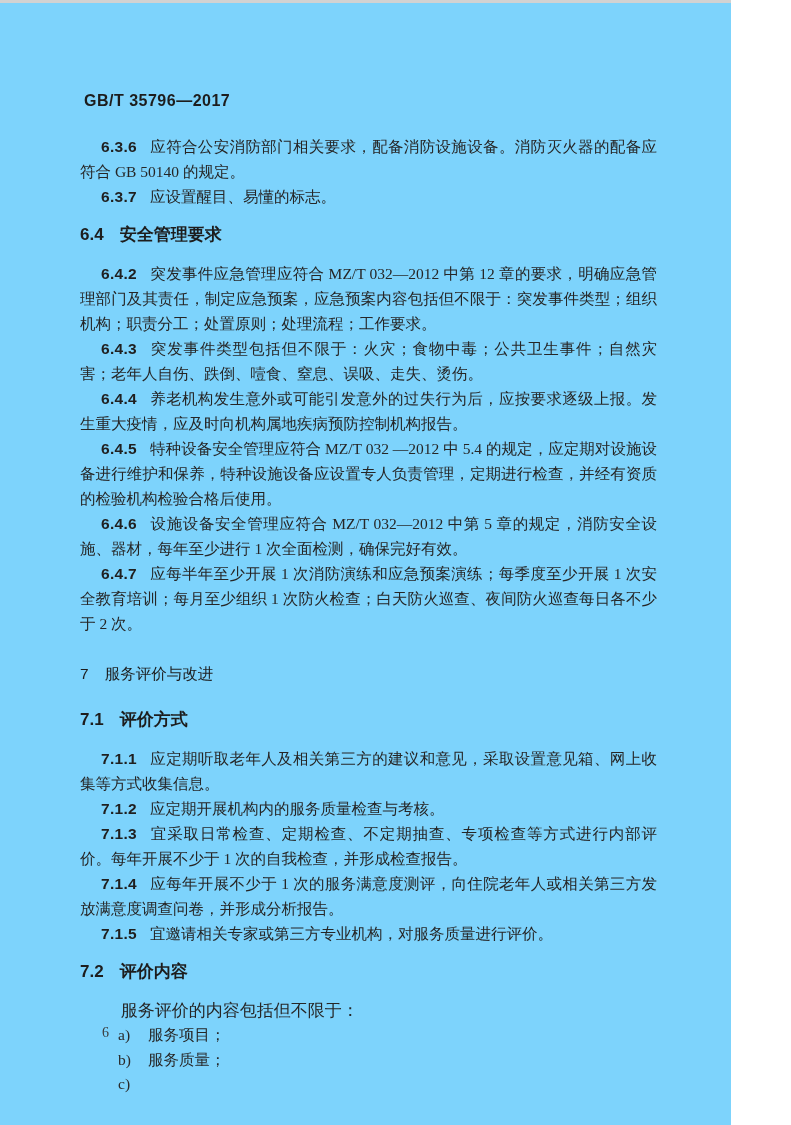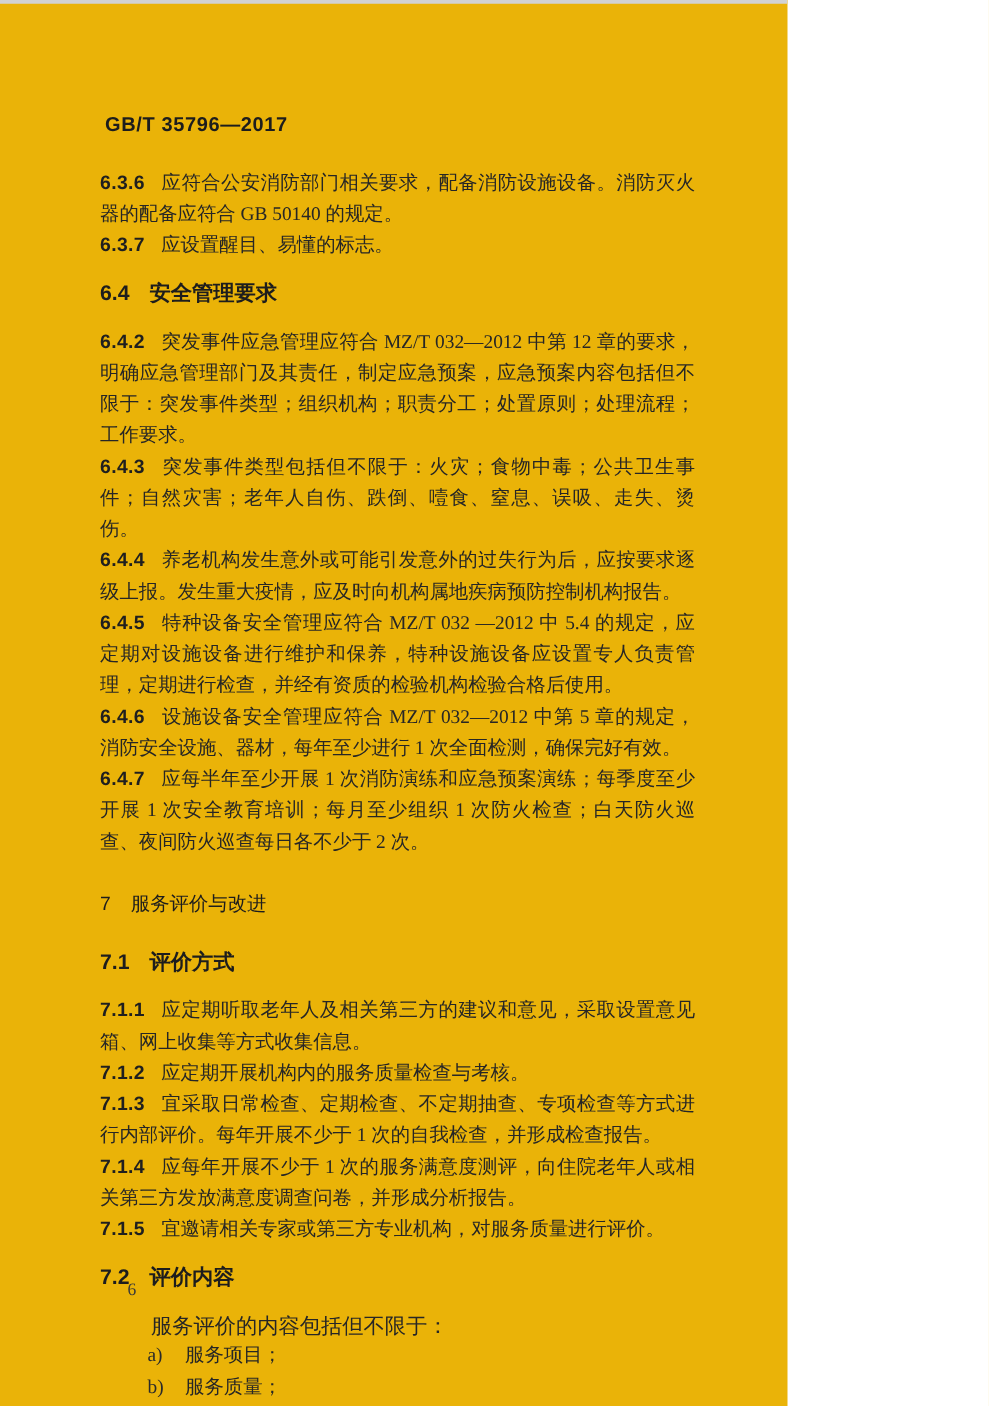--- a/index.html
+++ b/index.html
@@ -1,19 +1,19 @@
 <!DOCTYPE html>
 <html lang="zh"><head>
 <meta charset="utf-8">
 <style>
   html,body{margin:0;padding:0;background:#ffffff;}
   .page{
     position:relative;
-    width:630px;height:1125px;
-    background:#eab308;
+    width:731px;height:1125px;
+    background:#7dd3fc;
     overflow:hidden;
     font-family:"Liberation Serif","DejaVu Serif",serif;
     color:#262626;
   }
   .scan-edge-top{
     position:absolute;top:0;left:0;width:100%;height:3px;
     background:#d2d2d2;
   }
   .content{
     padding:92px 74px 0 80px;
@@ -32,20 +32,21 @@
     line-height:25px;
     text-align:justify;
     text-justify:inter-ideograph;
   }
   .cnum{
     font-family:"Liberation Sans","DejaVu Sans",sans-serif;
     font-weight:bold;
     color:#1f1f1f;
     margin-right:13px;
     letter-spacing:0.3px;
+    margin-left:21px;
   }
   .h-section{
     font-family:"Liberation Sans","DejaVu Sans",sans-serif;
     font-weight:bold;
     font-size:17px;
     color:#1d1d1d;
     margin:15px 0;
     line-height:22px;
   }
   .h-chapter{

